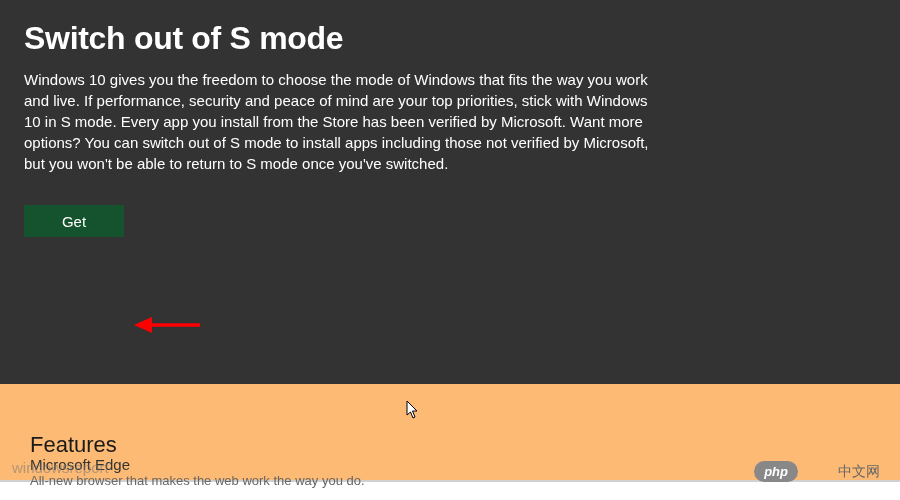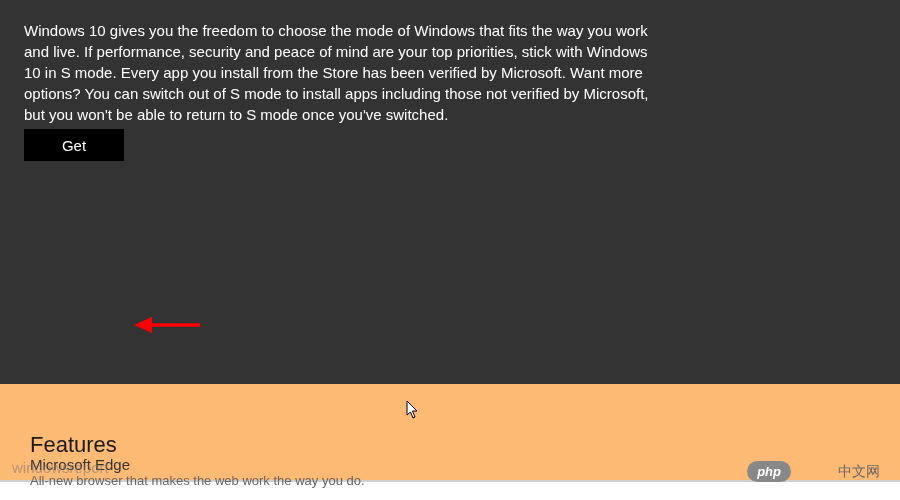--- a/index.html
+++ b/index.html
@@ -20,34 +20,34 @@
     .page-title {
       font-size: 32px;
       font-weight: 600;
       margin-bottom: 12px;
       letter-spacing: -0.3px;
     }
     .description {
       font-size: 15px;
       line-height: 1.4;
       max-width: 640px;
-      margin-bottom: 4px;
+      margin-bottom: 31px;
     }
     .license-note {
       font-size: 14px;
       color: #b0b0b0;
       margin-bottom: 30px;
     }
     .price-label {
       font-size: 18px;
       font-weight: 400;
       margin-bottom: 10px;
     }
     .get-button {
-      background: #000000;
+      background: #14532d;
       color: #fff;
       border: none;
       width: 100px;
       height: 32px;
       font-size: 15px;
       font-family: inherit;
       cursor: pointer;
       display: inline-flex;
       align-items: center;
       justify-content: center;
@@ -88,21 +88,21 @@
       pointer-events: none;
       width: 14px;
       height: 20px;
     }
     .badge-right {
       position: absolute;
       right: 20px;
       bottom: 18px;
       display: flex;
       align-items: center;
-      gap: 15px;
+      gap: 8px;
     }
     .php-badge {
       background: #888;
       color: #fff;
       font-size: 13px;
       font-weight: bold;
       padding: 3px 10px;
       border-radius: 12px;
       font-style: italic;
     }
@@ -112,20 +112,21 @@
       left: 12px;
       bottom: 24px;
       font-size: 15px;
       color: rgba(120,120,120,0.55);
     }
   </style>
 </head>
 <body>
 
 <div class="top-section">
+  <h1 class="page-title">Switch out of S mode</h1>
   <p class="description">Windows 10 gives you the freedom to choose the mode of Windows that fits the way you work and live. If performance, security and peace of mind are your top priorities, stick with Windows 10 in S mode.  Every app you install from the Store has been verified by Microsoft. Want more options? You can switch out of S mode to install apps including those not verified by Microsoft, but you won't be able to return to S mode once you've switched.</p>
   <button class="get-button">Get</button>
 </div>
 
 <svg class="arrow" width="70" height="24" viewBox="0 0 70 24">
   <line x1="68" y1="12" x2="16" y2="12" stroke="#ff0000" stroke-width="3.5"></line>
   <polygon points="2,12 20,4 20,20" fill="#ff0000"></polygon>
 </svg>
 
 <div class="bottom-section">

